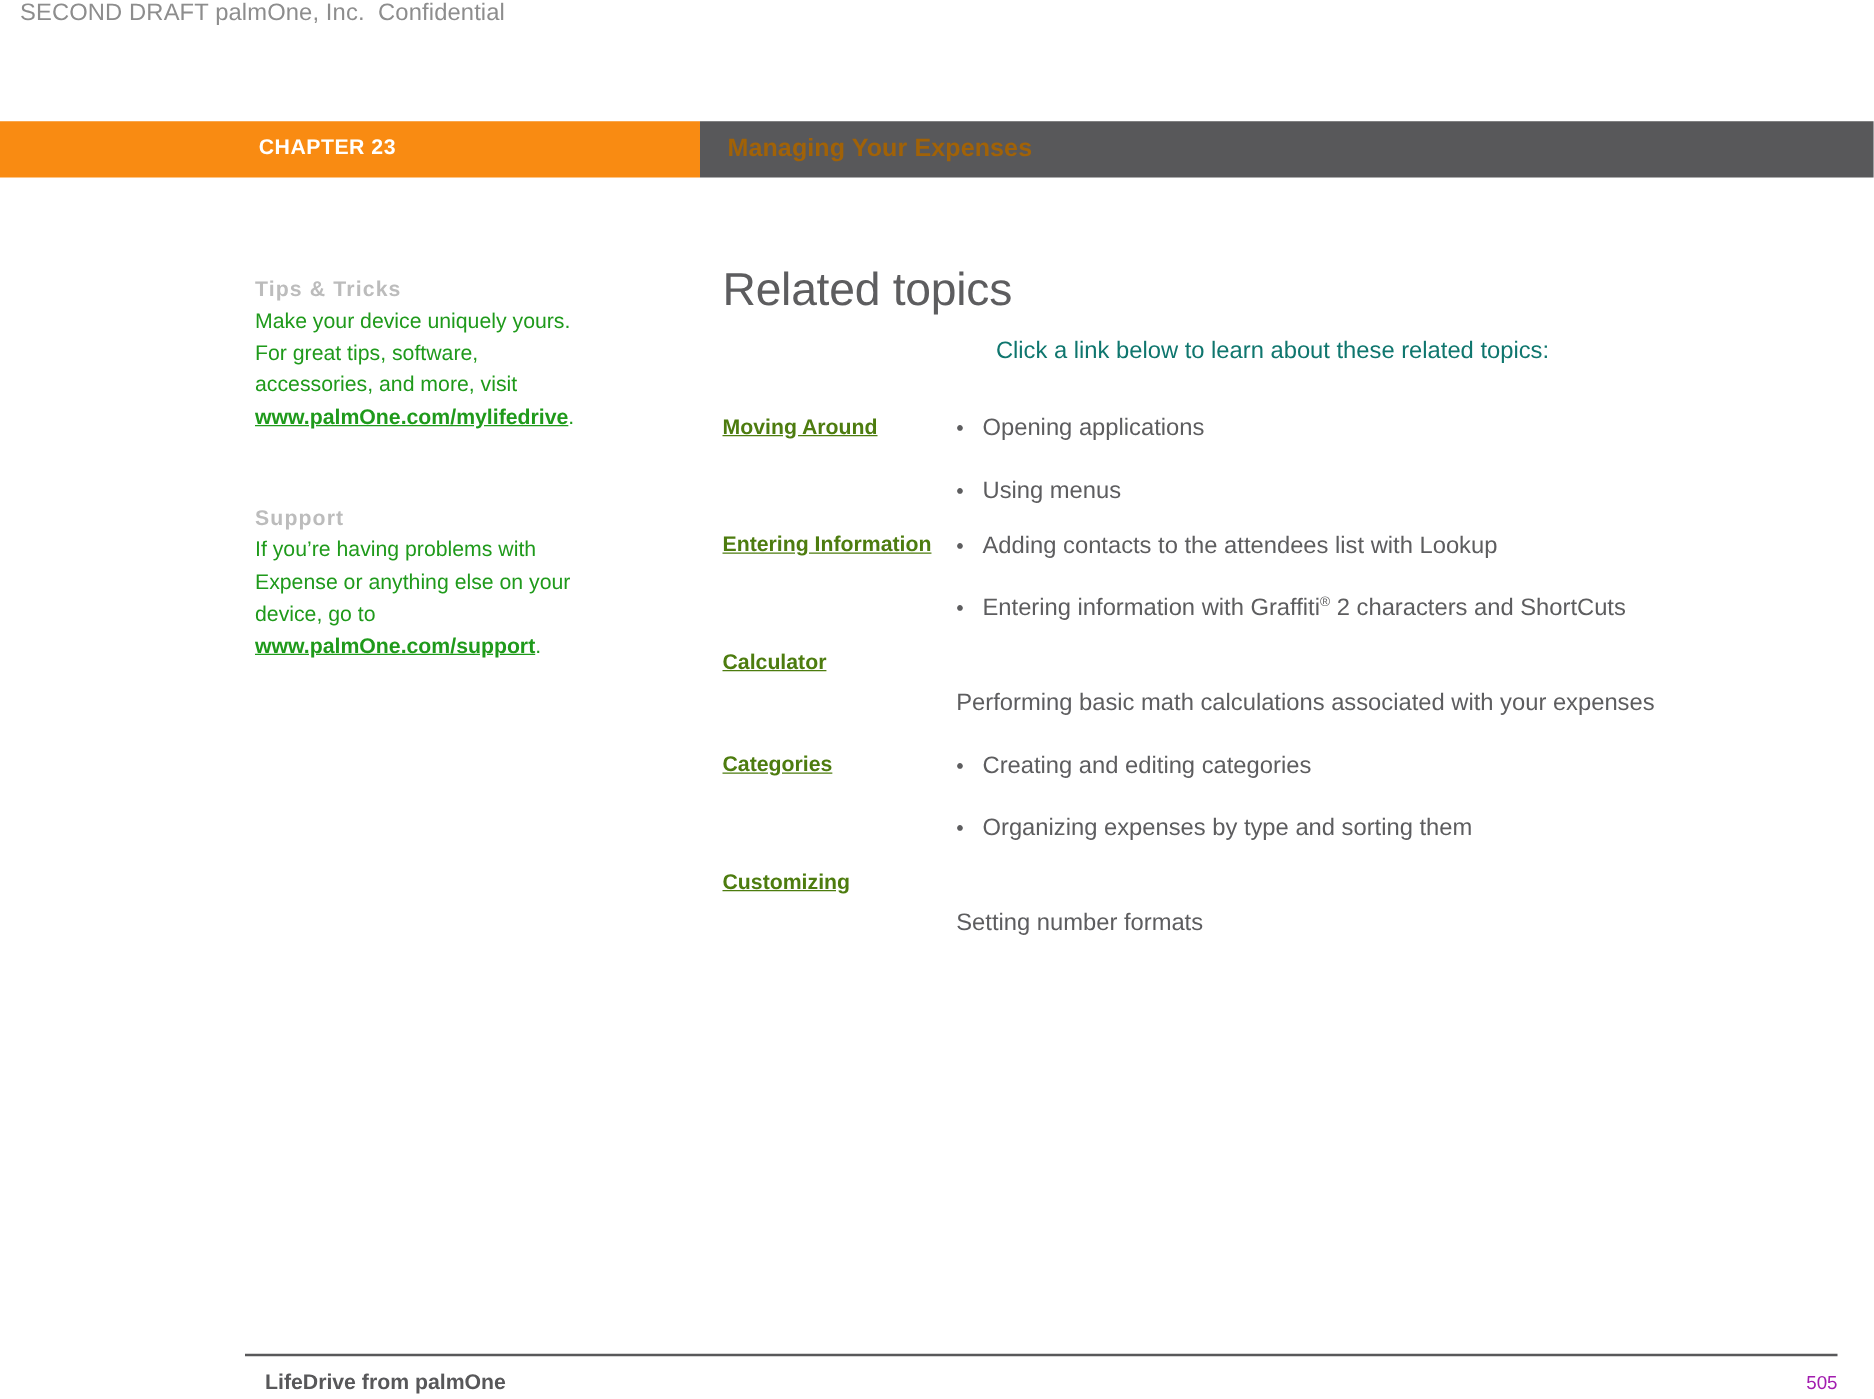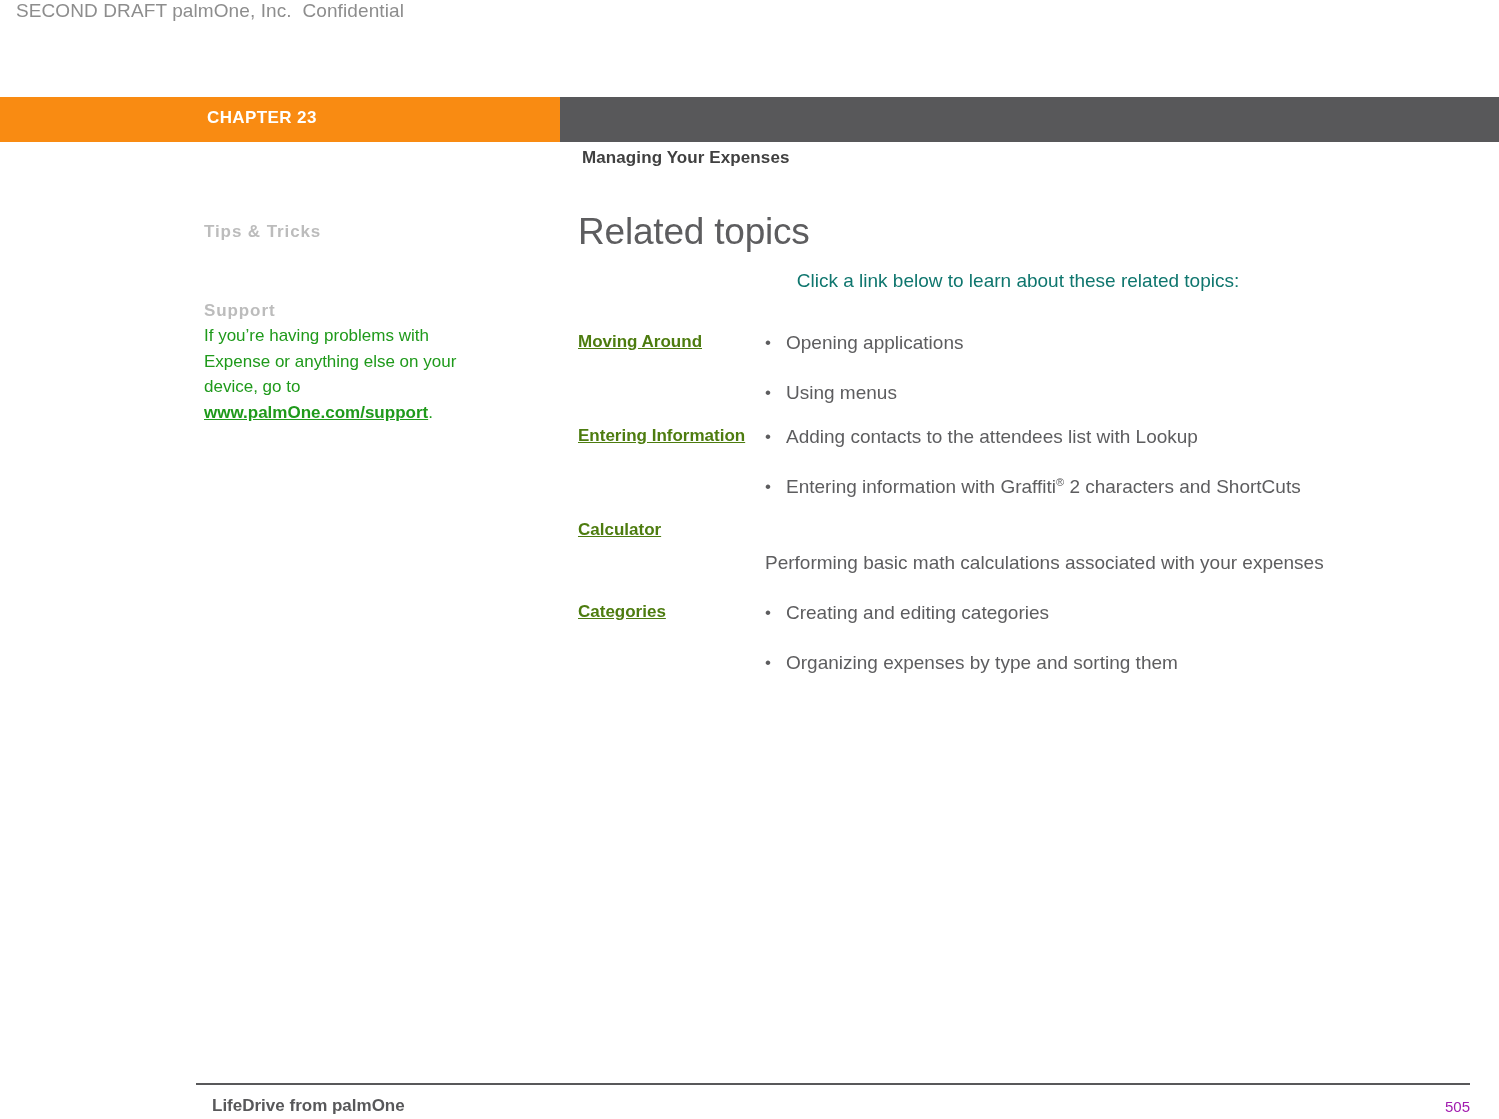--- a/index.html
+++ b/index.html
@@ -59,25 +59,24 @@
     top: 11px;
     font-size: 17px;
     font-weight: bold;
     color: #ffffff;
     letter-spacing: 0.4px;
   }
   .chapter-title {
     position: absolute;
     left: 582px;
     top: 11px;
-    font-size: 17px;
-    font-weight: bold;
-    color: #404040;
+    font-size: 20px;
+    font-weight: bold;
+    color: #a16207;
     letter-spacing: 0.1px;
-    margin-top: 40px;
   }
 
   
   .sidebar {
     position: absolute;
     left: 204px;
     top: 222px;
     width: 262px;
   }
   .side-block { margin-bottom: 28px; }
@@ -212,20 +211,21 @@
   <div class="orange"></div>
   <div class="grey"></div>
   <div class="chapter-label">CHAPTER 23</div>
   <div class="chapter-title">Managing Your Expenses</div>
 </div>
 
 <div class="sidebar">
 
   <div class="side-block">
     <div class="side-heading">Tips &amp; Tricks</div>
+    <div class="side-body"><span>Make your device uniquely yours. For great tips, software, accessories, and more, visit </span><a class="side-link" href="#">www.palmOne.com/mylifedrive</a><span>.</span></div>
   </div>
 
   <div class="gap-block"></div>
 
   <div class="side-block">
     <div class="side-heading">Support</div>
     <div class="side-body"><span>If you’re having problems with Expense or anything else on your device, go to </span><a class="side-link" href="#">www.palmOne.com/support</a><span>.</span></div>
   </div>
 
 </div>
@@ -300,18 +300,28 @@
       <div class="row-gap-md"></div>
       <div class="topic-item">
         <span class="bullet">•</span>
         <span class="txt">Organizing expenses by type and sorting them</span>
       </div>
     </div>
   </div>
 
   <div class="row-gap-sm"></div>
 
+  <div class="topic-row">
+    <div class="topic-link-cell">
+      <a class="topic-link" href="#">Customizing</a>
+    </div>
+    <div class="topic-items">
+      <div class="topic-item plain">
+        <span class="txt">Setting number formats</span>
+      </div>
+    </div>
+  </div>
 
 </div>
 
 <div class="footer-rule"></div>
 <div class="footer-left">LifeDrive from palmOne</div>
 <div class="footer-right">505</div>
 
 </body></html>

